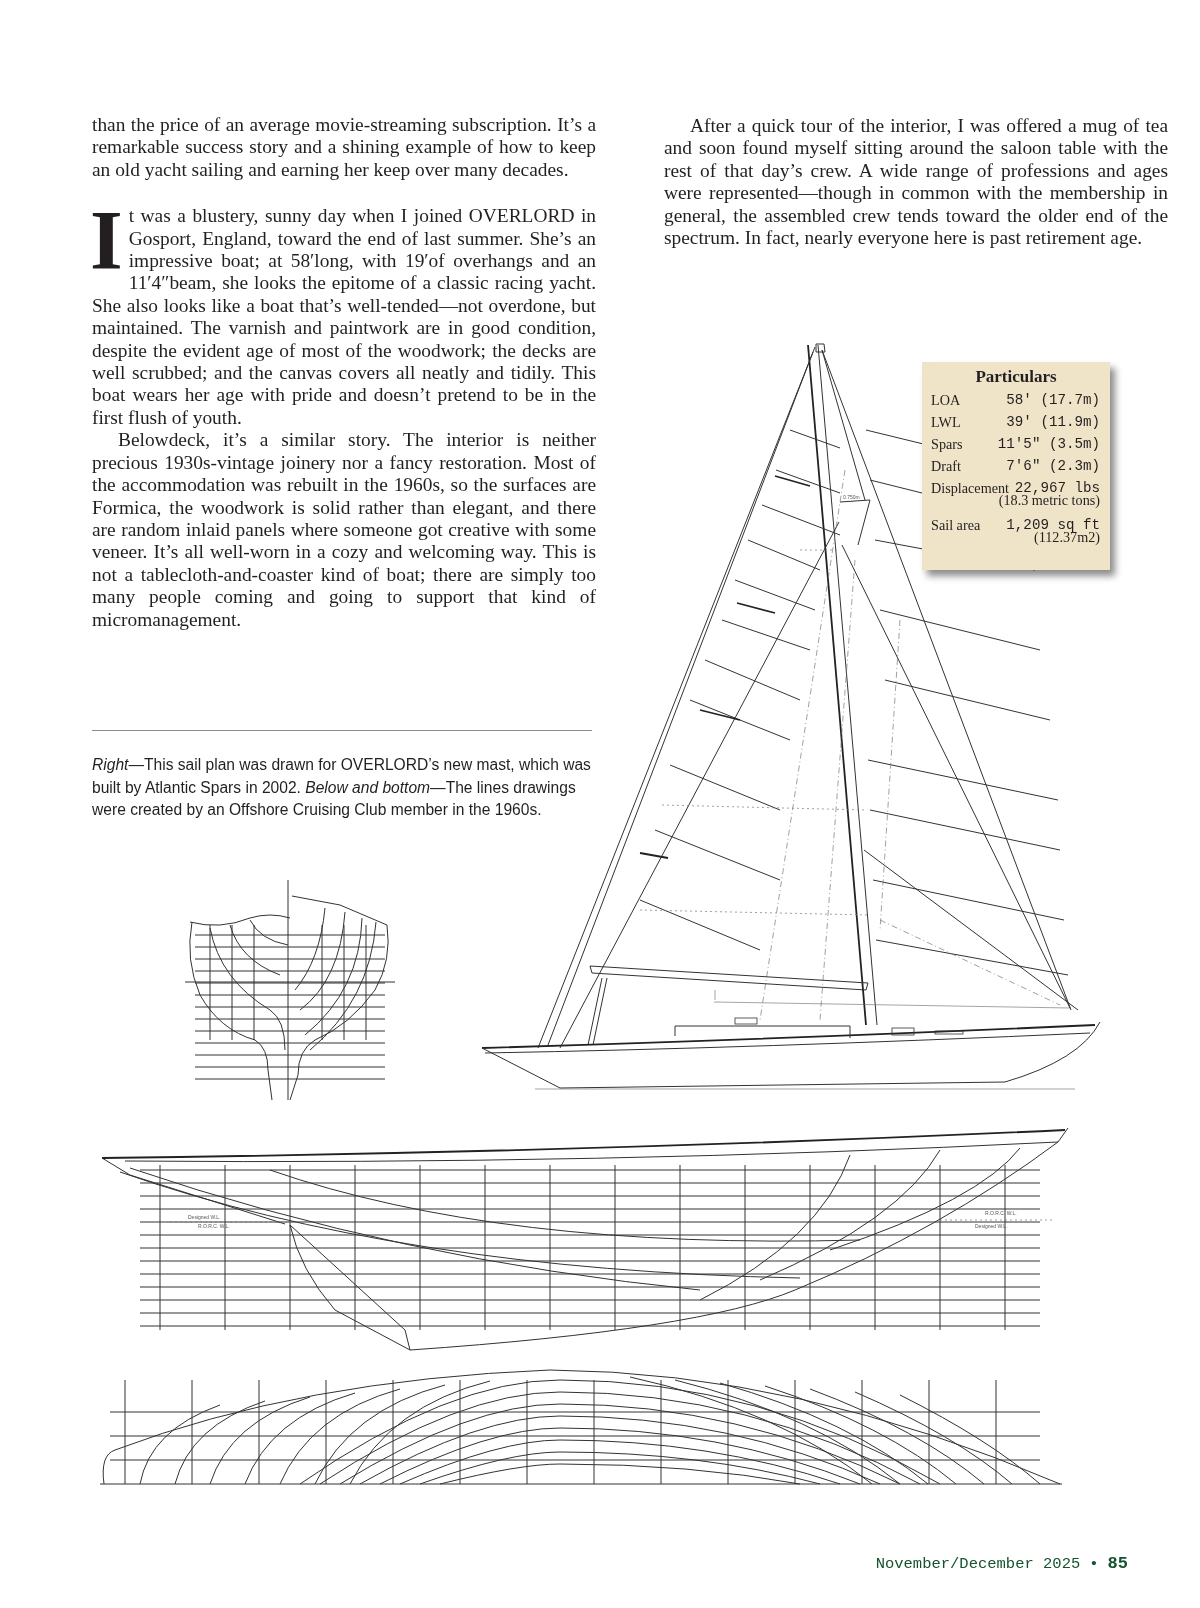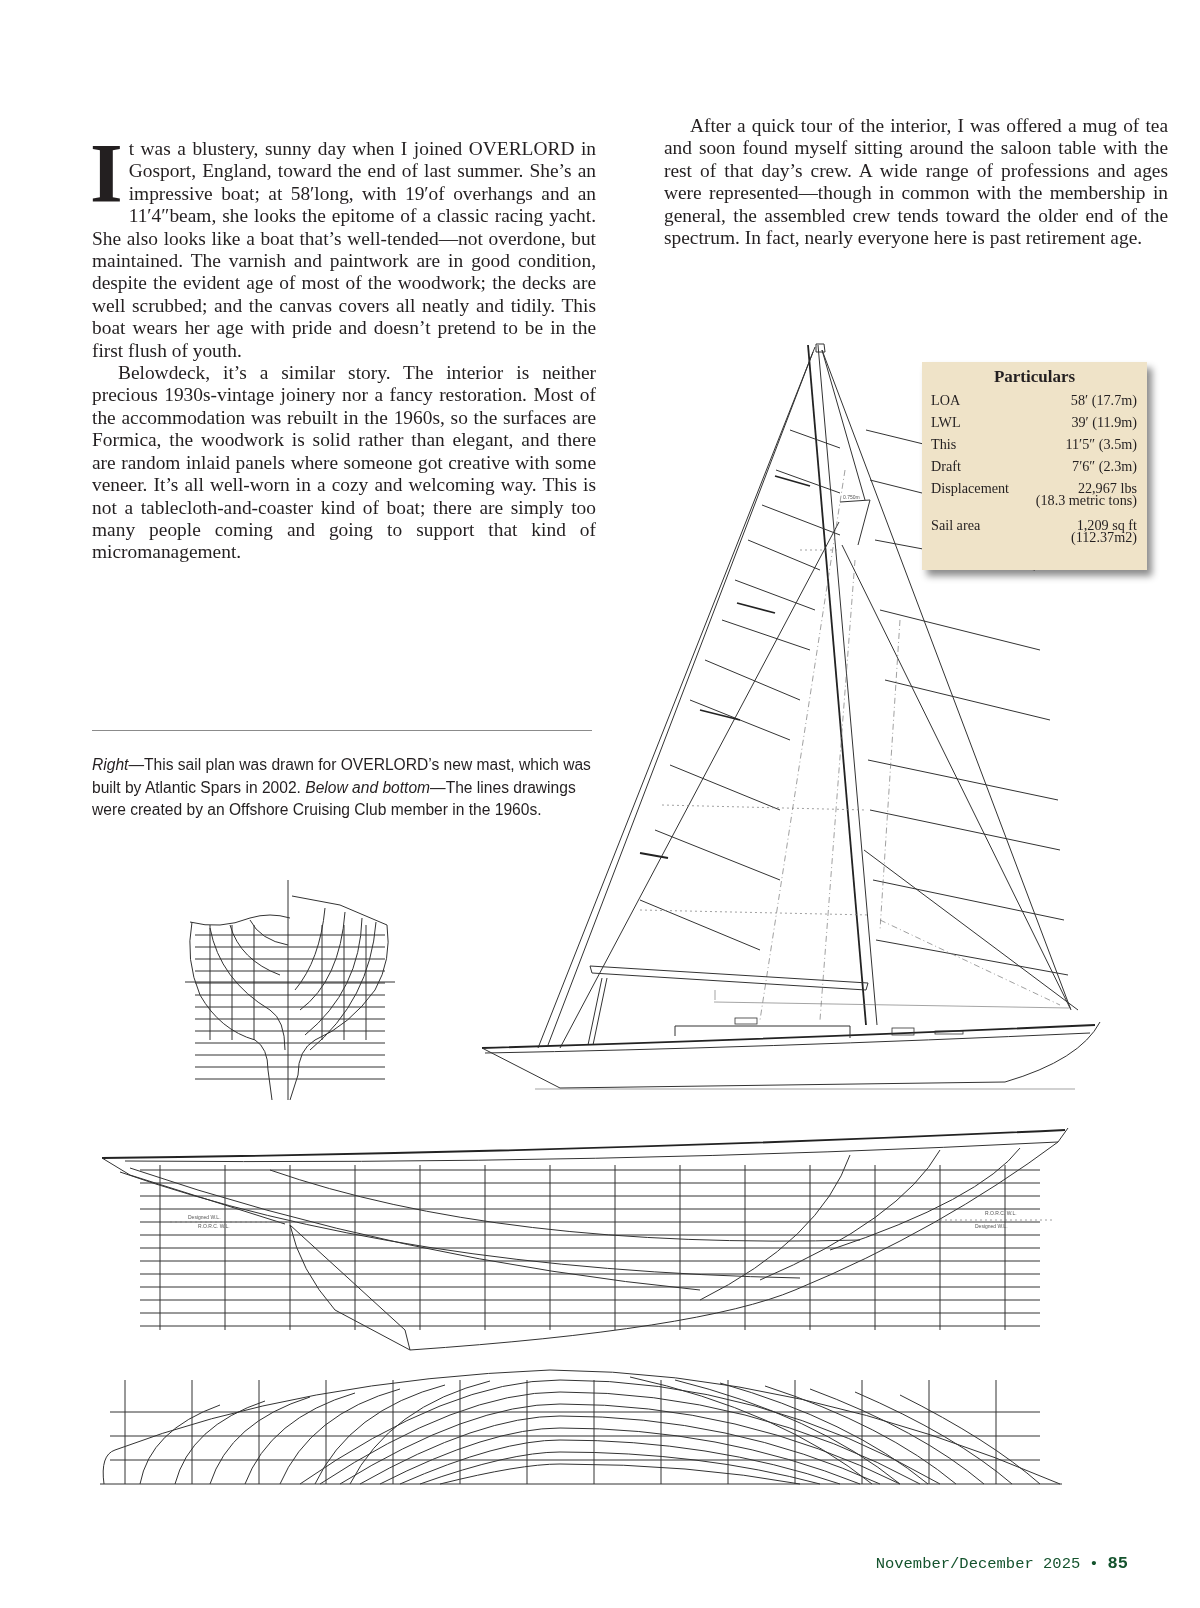--- a/index.html
+++ b/index.html
@@ -13,42 +13,43 @@
   #col-right { left: 620px; top: 115px; width: 504px; margin-left: 44px; }
   .indent { text-indent: 26px; }
   .gap { height: 24px; }
   .dropcap-para { position: relative; }
   .dropcap { float: left; font-size: 84px; line-height: 64px; margin: 4px 6px 0 -2px; font-weight: bold; color: #231f20; }
 
   #caption-rule { position: absolute; left: 92px; top: 730px; width: 500px; height: 0; border-top: 1.5px solid #8b8b8b; }
   #caption { position: absolute; left: 92px; top: 754px; width: 510px; font-size: 15.6px; line-height: 22.5px; font-weight: normal; color: #231f20; }
   #caption i { font-style: italic; }
 
-  #particulars { position: absolute; left: 922px; top: 362px; width: 225px; height: 208px; background: #efe3c8; box-shadow: 5px 6px 7px rgba(0,0,0,0.45); font-size: 14.2px; line-height: 22px; color: #231f20; }
+  #particulars { position: absolute; left: 922px; top: 362px; width: 188px; height: 208px; background: #efe3c8; box-shadow: 5px 6px 7px rgba(0,0,0,0.45); font-size: 14.2px; line-height: 22px; color: #231f20; }
   #particulars .ptitle { text-align: center; font-weight: bold; font-size: 17px; margin-top: 3px; line-height: 24px; }
   #particulars .row { display: flex; justify-content: space-between; padding: 0 10px 0 9px; }
-  #particulars .row .val { text-align: center; }
+  #particulars .row .val { text-align: center; font-family: Liberation Mono, monospace; }
   #particulars .row2 { padding: 0 10px 0 9px; text-align: right; line-height: 15px; margin-top: -6px; margin-bottom: 6px; }
 
   #footer { position: absolute; right: 72px; top: 1554px; font-size: 15.5px; color: #14532d; font-family: Liberation Mono, monospace; }
   #footer .bullet { margin: 0 9px; }
   #footer .pagenum { font-weight: bold; font-size: 17px; }
 
   svg.drawing { position: absolute; overflow: visible; }
   svg.drawing line, svg.drawing path, svg.drawing polyline, svg.drawing polygon { fill: none; stroke: #333; stroke-width: 1; }
   .thin { stroke-width: 0.6 !important; stroke: #666 !important; }
   .dash { stroke-dasharray: 6 3 1 3; stroke: #777 !important; stroke-width: 0.7 !important; }
   .dot { stroke-dasharray: 2 3; stroke: #777 !important; stroke-width: 0.7 !important; }
   .thick { stroke-width: 1.8 !important; stroke: #222 !important; }
   .tiny { font-family: "Liberation Sans", sans-serif; font-size: 5px; fill: #555; }
 </style>
 </head>
 <body>
 
 <div id="col-left" class="col serif">
+  <p>than the price of an average movie-streaming subscription. It’s a remarkable success story and a shining example of how to keep an old yacht sailing and earning her keep over many decades.</p>
   <div class="gap"></div>
   <p class="dropcap-para"><span class="dropcap">I</span><span>t was a blustery, sunny day when I joined OVERLORD in Gosport, England, toward the end of last summer. She’s an impressive boat; at 58′long, with 19′of overhangs and an 11′4″beam, she looks the epitome of a classic racing yacht. She also looks like a boat that’s well-tended—not overdone, but maintained. The varnish and paintwork are in good condition, despite the evident age of most of the woodwork; the decks are well scrubbed; and the canvas covers all neatly and tidily. This boat wears her age with pride and doesn’t pretend to be in the first flush of youth.</span></p>
   <p class="indent">Belowdeck, it’s a similar story. The interior is neither precious 1930s-vintage joinery nor a fancy restoration. Most of the accommodation was rebuilt in the 1960s, so the surfaces are Formica, the woodwork is solid rather than elegant, and there are random inlaid panels where someone got creative with some veneer. It’s all well-worn in a cozy and welcoming way. This is not a tablecloth-and-coaster kind of boat; there are simply too many people coming and going to support that kind of micromanagement.</p>
 </div>
 
 <div id="col-right" class="col serif">
   <p class="indent">After a quick tour of the interior, I was offered a mug of tea and soon found myself sitting around the saloon table with the rest of that day’s crew. A wide range of professions and ages were represented—though in common with the membership in general, the assembled crew tends toward the older end of the spectrum. In fact, nearly everyone here is past retirement age.</p>
 </div>
 
 <div id="caption-rule"></div>
@@ -270,21 +271,21 @@
   <div class="ptitle">Particulars</div>
   <div class="row">
       <span>LOA</span>
       <span class="val">58′ (17.7m)</span>
     </div>
   <div class="row">
       <span>LWL</span>
       <span class="val">39′ (11.9m)</span>
     </div>
   <div class="row">
-      <span>This</span>
+      <span>Spars</span>
       <span class="val">11′5″ (3.5m)</span>
     </div>
   <div class="row">
       <span>Draft</span>
       <span class="val">7′6″ (2.3m)</span>
     </div>
   <div class="row">
       <span>Displacement</span>
       <span class="val">22,967 lbs</span>
     </div>

